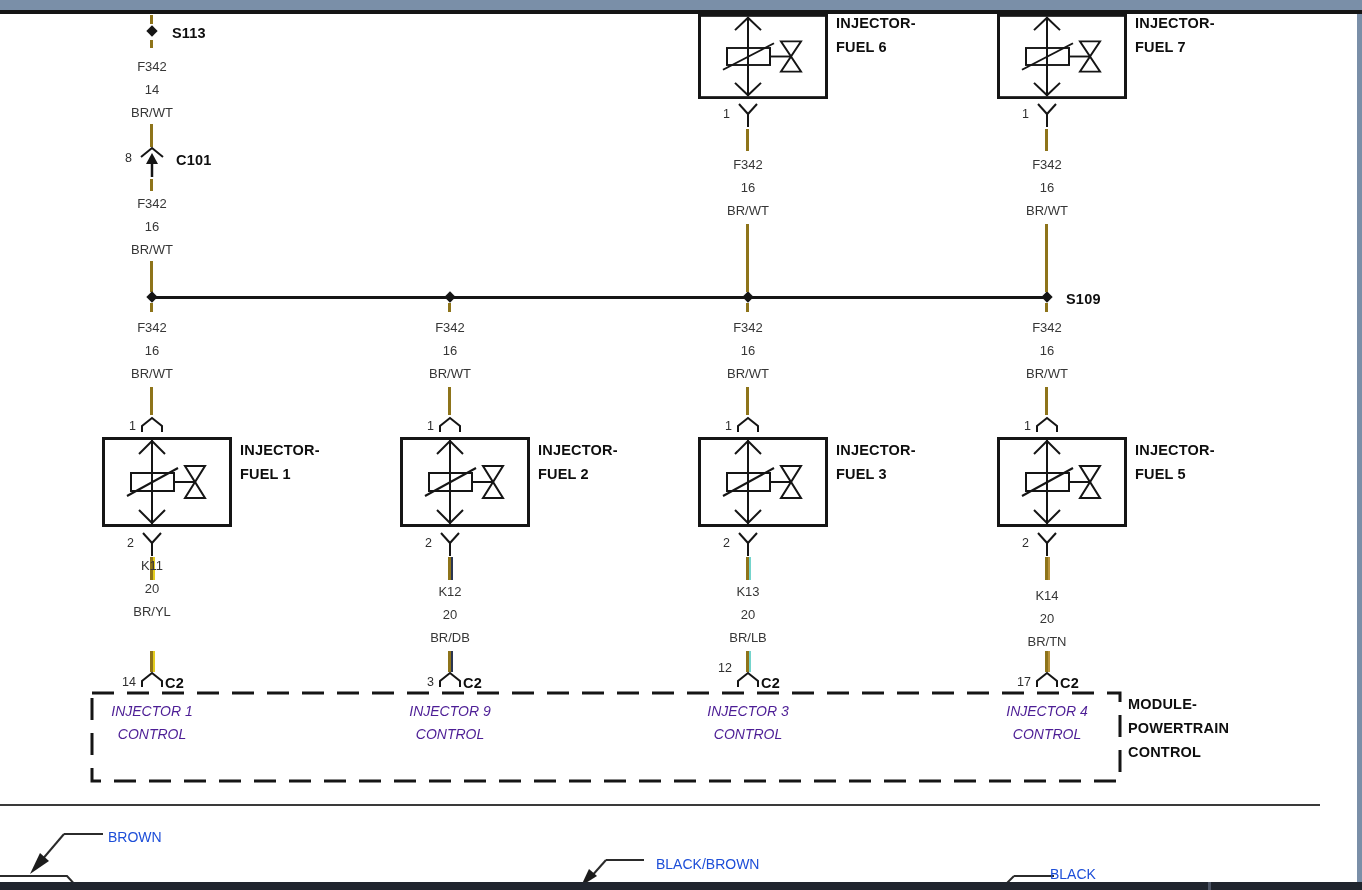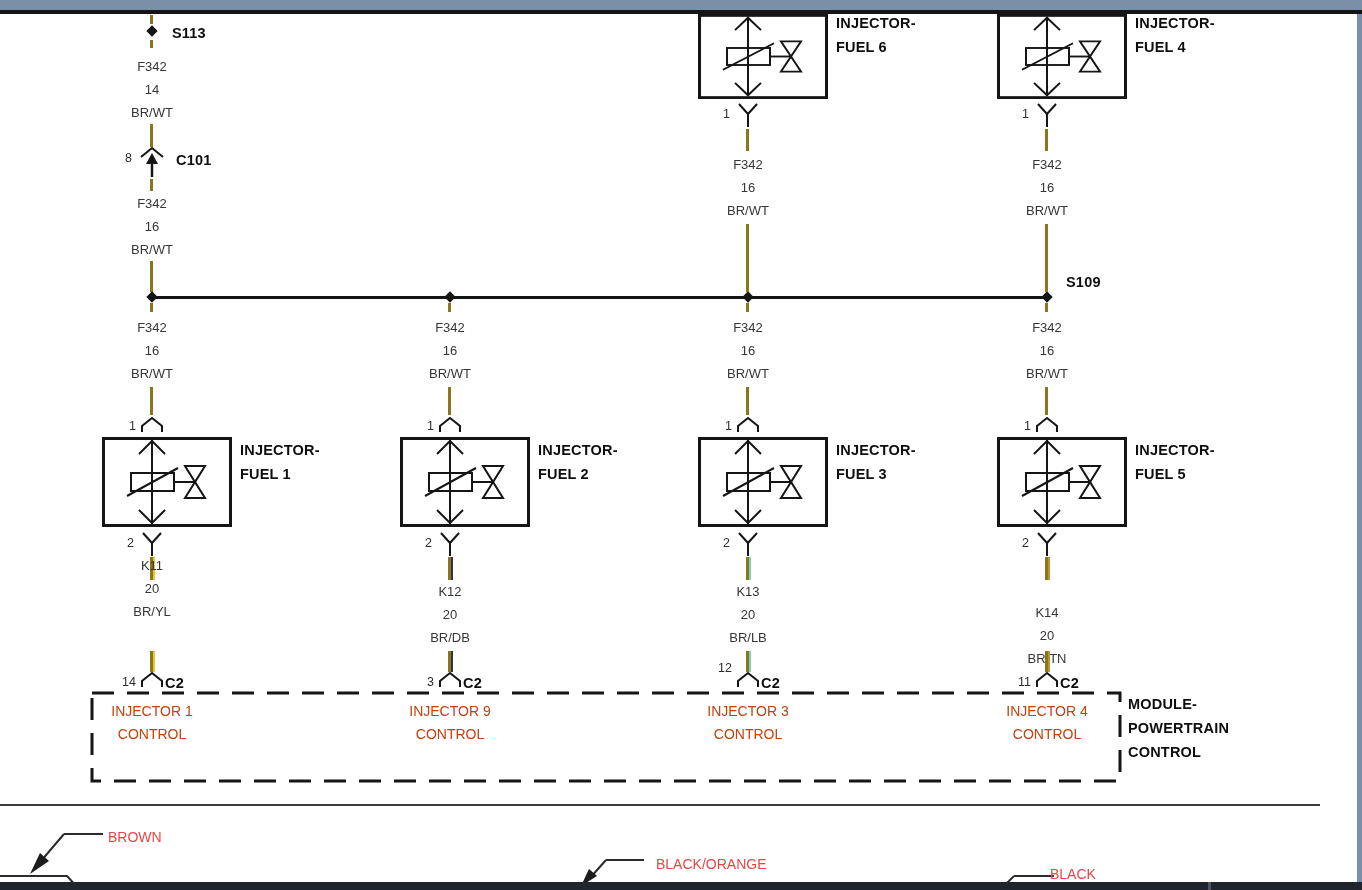--- a/index.html
+++ b/index.html
@@ -9,22 +9,22 @@
   .abs{position:absolute;}
   .blk{position:absolute;background:#151515;}
   .stack{position:absolute;transform:translateX(-50%);text-align:center;font-size:13px;
          line-height:23px;color:#363636;white-space:nowrap;}
   .bignm{position:absolute;font-weight:bold;font-size:14.5px;line-height:24px;color:#0e0e0e;
          white-space:nowrap;letter-spacing:.2px;}
   .pin{position:absolute;font-size:12.5px;color:#2e2e2e;text-align:right;}
   .wire{position:absolute;width:5px;}
   .diamond{position:absolute;width:8px;height:8px;background:#151515;transform:rotate(45deg);}
   .ctrl{position:absolute;transform:translateX(-50%);text-align:center;font-size:14px;
-        line-height:23px;color:#c2410c;white-space:nowrap;}
-  .legendtxt{position:absolute;font-size:14px;color:#ef4444;white-space:nowrap;}
+        line-height:23px;color:#4c1d95;white-space:nowrap;font-style:italic;}
+  .legendtxt{position:absolute;font-size:14px;color:#1d4ed8;white-space:nowrap;}
   svg{display:block;}
   #topbar{position:absolute;left:0;top:0;width:1362px;height:10px;}
   #rightstrip{position:absolute;left:1357px;top:14px;width:5px;height:868px;}
   #botbar{position:absolute;left:0;top:882px;width:1362px;height:8px;z-index:6;}
   #botdivider{position:absolute;left:1208px;top:882px;width:3px;height:8px;background:#4d5565;z-index:7;}
 </style>
 </head>
 <body>
 
 <div id="screen">
@@ -87,21 +87,21 @@
     <div>16</div>
     <div>BR/WT</div>
   </div>
   <div class="wire" style="left: 150px; top: 261px; height: 31px; background: linear-gradient(90deg, rgb(142, 116, 26) 0px, rgb(142, 116, 26) 55%, rgb(255, 255, 255) 55%, rgb(255, 255, 255) 100%);"></div>
 
   <div class="blk" style="left:152px;top:296px;width:895px;height:3px"></div>
   <div class="diamond" style="left:148px;top:293px"></div>
   <div class="diamond" style="left:446px;top:293px"></div>
   <div class="diamond" style="left:744px;top:293px"></div>
   <div class="diamond" style="left:1043px;top:293px"></div>
-  <div class="bignm" style="left:1066px;top:270px">S109</div>
+  <div class="bignm" style="left:1066px;top:287px">S109</div>
 
   <svg class="abs" style="left:698px;top:14px" width="130" height="85" viewBox="0 0 130 90" preserveAspectRatio="none">
       <use href="#sym-injector"></use>
     </svg>
   <div class="bignm" style="left:836px;top:11px">
     <div>INJECTOR-</div>
     <div>FUEL 6</div>
   </div>
   <svg class="abs" style="left:736px;top:102px" width="24" height="26">
       <use href="#sym-y"></use>
@@ -113,21 +113,21 @@
     <div>16</div>
     <div>BR/WT</div>
   </div>
   <div class="wire" style="left: 746px; top: 224px; height: 68px; background: linear-gradient(90deg, rgb(142, 116, 26) 0px, rgb(142, 116, 26) 55%, rgb(255, 255, 255) 55%, rgb(255, 255, 255) 100%);"></div>
 
   <svg class="abs" style="left:997px;top:14px" width="130" height="85" viewBox="0 0 130 90" preserveAspectRatio="none">
       <use href="#sym-injector"></use>
     </svg>
   <div class="bignm" style="left:1135px;top:11px">
     <div>INJECTOR-</div>
-    <div>FUEL 4</div>
+    <div>FUEL 7</div>
   </div>
   <svg class="abs" style="left:1035px;top:102px" width="24" height="26">
       <use href="#sym-y"></use>
     </svg>
   <div class="pin" style="left:1005px;top:107px;width:24px">1</div>
   <div class="wire" style="left: 1045px; top: 129px; height: 22px; background: linear-gradient(90deg, rgb(142, 116, 26) 0px, rgb(142, 116, 26) 55%, rgb(255, 255, 255) 55%, rgb(255, 255, 255) 100%);"></div>
   <div class="stack" style="left:1047px;top:153px">
     <div>F342</div>
     <div>16</div>
     <div>BR/WT</div>
@@ -267,30 +267,30 @@
     </svg>
   <div class="bignm" style="left:1135px;top:438px">
     <div>INJECTOR-</div>
     <div>FUEL 5</div>
   </div>
   <svg class="abs" style="left:1035px;top:531px" width="24" height="26">
       <use href="#sym-y"></use>
     </svg>
   <div class="pin" style="left:1005px;top:536px;width:24px">2</div>
   <div class="wire" style="left: 1045px; top: 557px; height: 23px; background: linear-gradient(90deg, rgb(142, 116, 26) 0px, rgb(142, 116, 26) 55%, rgb(184, 147, 60) 55%, rgb(184, 147, 60) 100%);"></div>
-  <div class="stack" style="left:1047px;top:601px">
+  <div class="stack" style="left:1047px;top:584px">
     <div>K14</div>
     <div>20</div>
     <div>BR/TN</div>
   </div>
   <div class="wire" style="left: 1045px; top: 651px; height: 21px; background: linear-gradient(90deg, rgb(142, 116, 26) 0px, rgb(142, 116, 26) 55%, rgb(184, 147, 60) 55%, rgb(184, 147, 60) 100%);"></div>
   <svg class="abs" style="left:1035px;top:671px" width="24" height="17">
       <use href="#sym-chevron"></use>
     </svg>
-  <div class="pin" style="left:1001px;top:675px;width:30px">11</div>
+  <div class="pin" style="left:1001px;top:675px;width:30px">17</div>
   <div class="bignm" style="left:1060px;top:671px">C2</div>
   <div class="ctrl" style="left:1047px;top:700px">
     <div>INJECTOR 4</div>
     <div>CONTROL</div>
   </div>
 
   <svg class="abs" style="left:90px;top:691px" width="1032" height="93">
     <rect x="2" y="2" width="1028" height="88" fill="none" stroke="#151515" stroke-width="3" stroke-dasharray="22 13"></rect>
   </svg>
   <div class="bignm" style="left:1128px;top:692px">
@@ -309,21 +309,21 @@
   <div class="legendtxt" style="left:108px;top:829px">BROWN</div>
   <svg class="abs" style="left:0;top:868px" width="95" height="20">
     <polyline points="0,8 67,8 78,20" fill="none" stroke="#2b2b2b" stroke-width="2"></polyline>
   </svg>
 
   <svg class="abs" style="left:576px;top:852px" width="75" height="36">
     <line x1="30" y1="8" x2="68" y2="8" stroke="#2b2b2b" stroke-width="2"></line>
     <line x1="30" y1="8" x2="14" y2="26" stroke="#2b2b2b" stroke-width="2"></line>
     <polygon points="5,34 21,24 13,17" fill="#1c1c1c"></polygon>
   </svg>
-  <div class="legendtxt" style="left:656px;top:856px">BLACK/ORANGE</div>
+  <div class="legendtxt" style="left:656px;top:856px">BLACK/BROWN</div>
 
   <svg class="abs" style="left:998px;top:868px" width="62" height="20">
     <line x1="16" y1="8" x2="56" y2="8" stroke="#2b2b2b" stroke-width="2"></line>
     <line x1="16" y1="8" x2="5" y2="19" stroke="#2b2b2b" stroke-width="2"></line>
   </svg>
   <div class="legendtxt" style="left:1050px;top:866px">BLACK</div>
 
 </div>
 
 </body></html>

